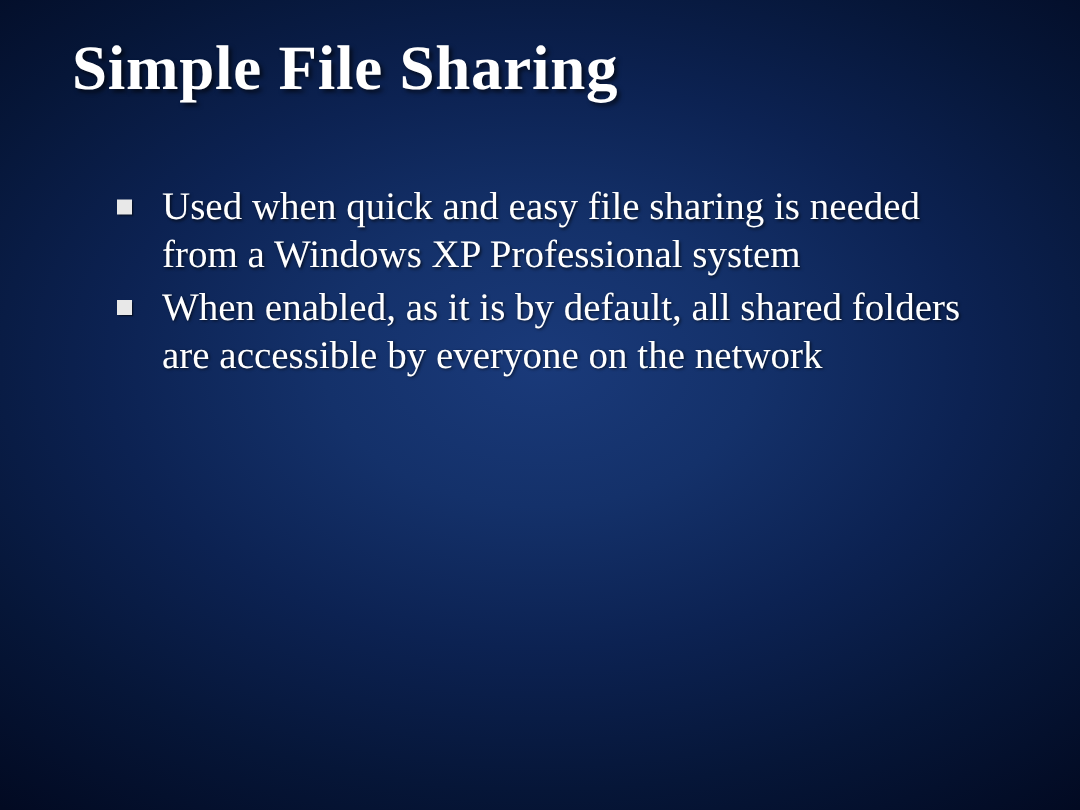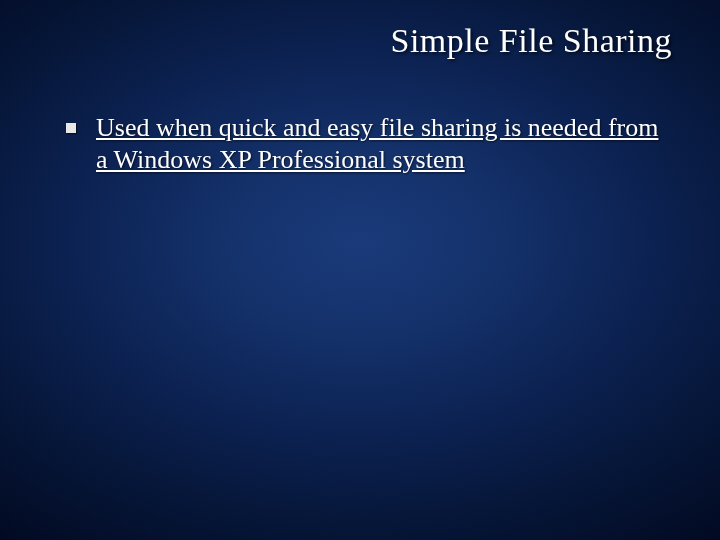--- a/index.html
+++ b/index.html
@@ -17,33 +17,32 @@
       #1a3a7a 0%,
       #14316a 25%,
       #0c2252 50%,
       #061638 75%,
       #020a22 100%);
     color: #ffffff;
     box-sizing: border-box;
     padding: 22px 48px 40px 48px;
   }
   .title {
-    text-align: right;
-    font-size: 34px;
-    font-weight: 400;
+    text-align: left;
+    font-size: 42px;
+    font-weight: 700;
     color: #ffffff;
     margin: 0 0 52px 0;
     letter-spacing: 0.5px;
     text-shadow: 2px 2px 3px rgba(0,0,0,0.6);
   }
   .bullets {
     list-style: none;
     padding: 0 4px 0 4px;
-    margin: 0;
-    text-decoration: underline;
+    margin: 12px;
   }
   .bullets li {
     position: relative;
     padding-left: 44px;
     font-size: 26px;
     line-height: 1.22;
     margin-bottom: 4px;
     color: #ffffff;
     text-shadow: 1px 1px 2px rgba(0,0,0,0.6);
     font-weight: 400;
@@ -59,14 +58,15 @@
     box-shadow: 1px 1px 1px rgba(0,0,0,0.5);
   }
 </style>
 </head>
 <body>
 
 <div class="slide">
   <h1 class="title">Simple File Sharing</h1>
   <ul class="bullets">
     <li>Used when quick and easy file sharing is needed from a Windows XP Professional system</li>
+    <li>When enabled, as it is by default, all shared folders are accessible by everyone on the network</li>
   </ul>
 </div>
 
 </body></html>

